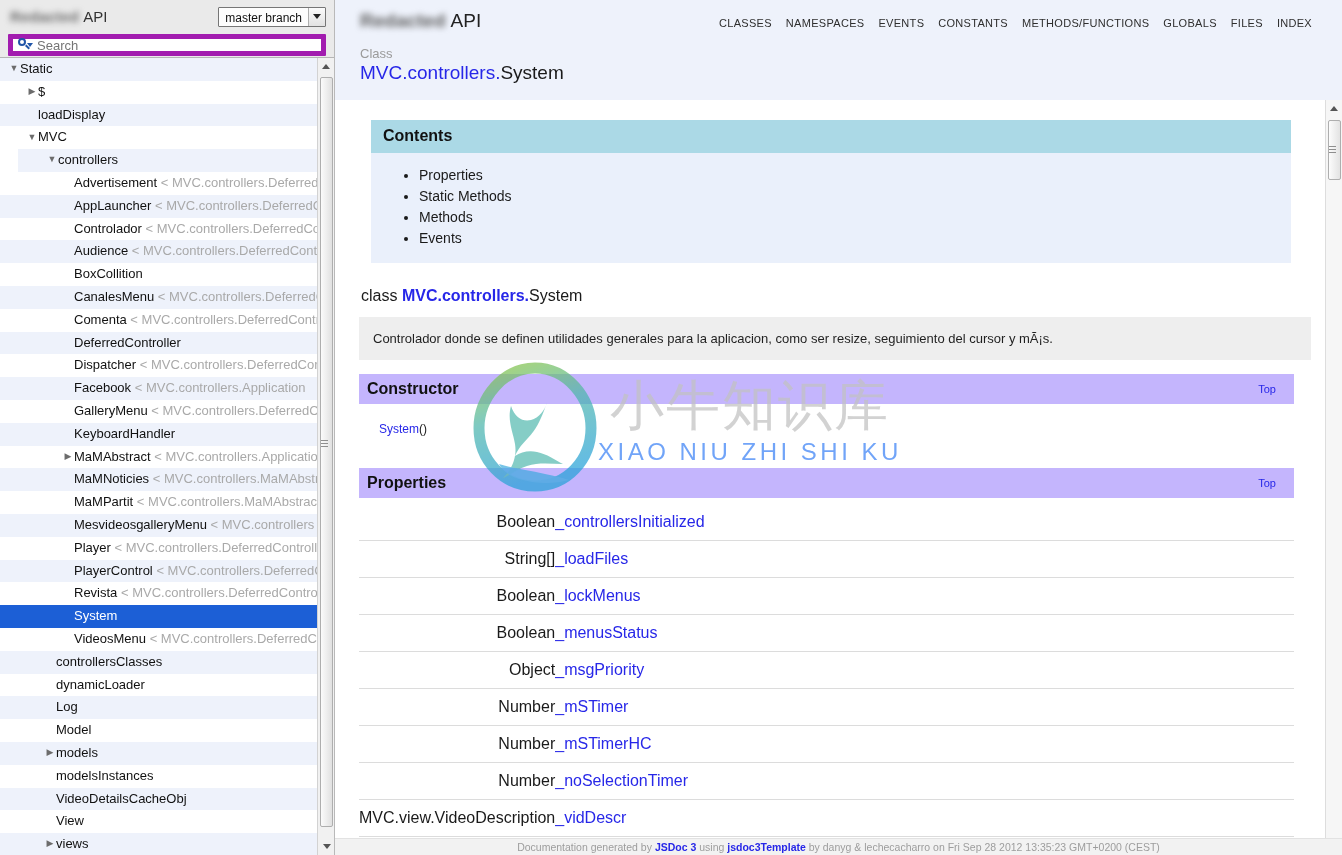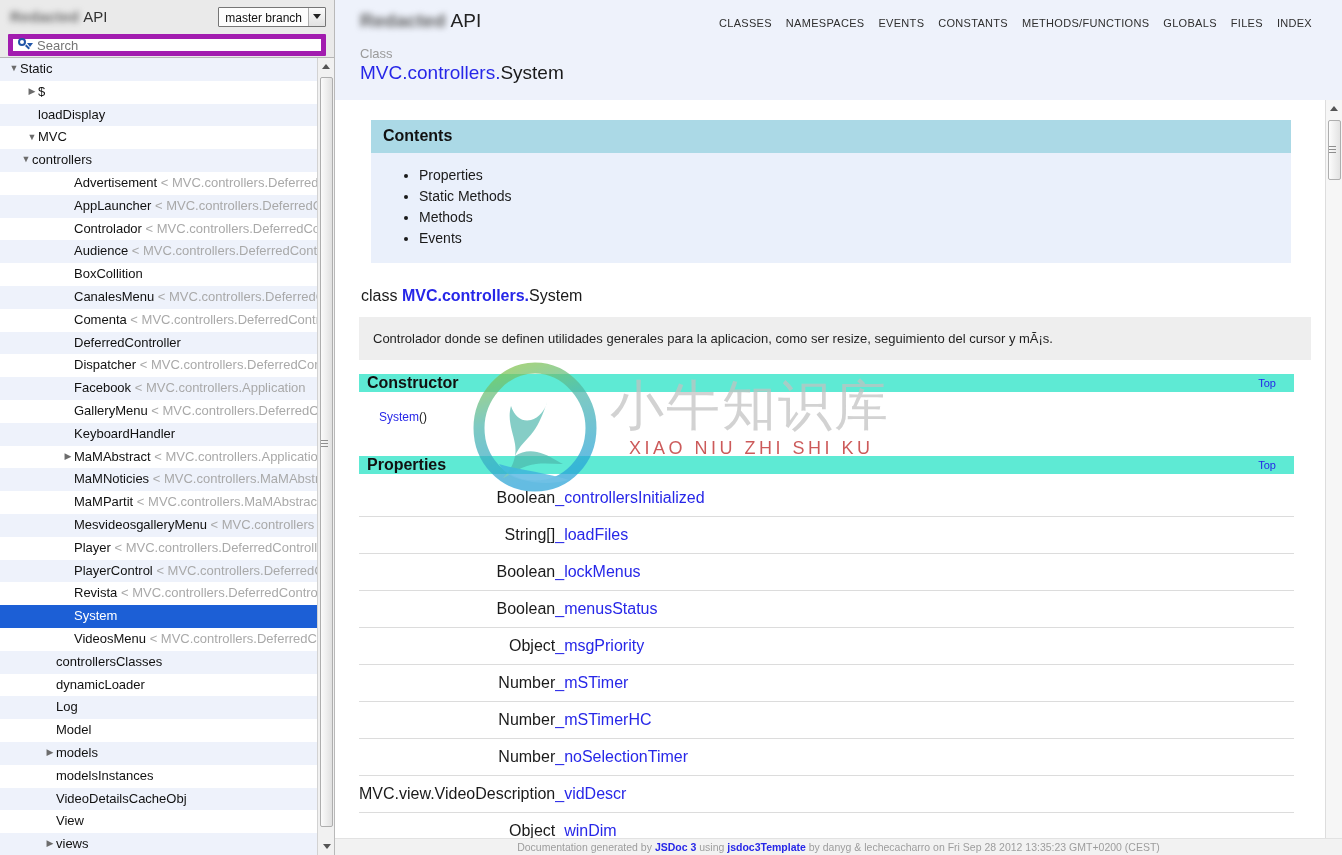--- a/index.html
+++ b/index.html
@@ -323,22 +323,22 @@
   .desc-box {
     margin-top: 12px;
     background: #eeeeee;
     padding: 14px 14px 14px 14px;
     font-size: 13px;
     color: #1f1f1f;
     width: 952px;
   }
   .section-bar {
     margin-top: 14px;
-    background: #5eead4;
-    height: 18px;
+    background: #c4b5fd;
+    height: 30px;
     display: flex;
     align-items: center;
     justify-content: space-between;
     padding: 0 18px 0 8px;
     width: 935px;
   }
   .section-bar h3 {
     margin: 0;
     font-size: 16px;
     font-weight: bold;
@@ -419,23 +419,23 @@
     position: absolute;
     left: 155px; top: 10px;
     font-size: 54px;
     color: #c2c2c2;
     font-family: "DejaVu Sans", sans-serif;
     letter-spacing: 2px;
     white-space: nowrap;
   }
   #watermark .wm-py {
     position: absolute;
-    left: 174px; top: 78px;
-    font-size: 18px;
-    color: #b91c1c;
+    left: 143px; top: 78px;
+    font-size: 24px;
+    color: #3b82f6;
     letter-spacing: 3.5px;
     white-space: nowrap;
   }
 </style>
 </head>
 <body>
 
 <div id="app">
 
   <div id="sidebar">
@@ -462,21 +462,21 @@
         <input class="search-input" type="text" placeholder="Search" style="">
       </div>
     </div>
 
     <div id="tree-scroll">
       <div id="tree">
           <div class="t-row odd" style="padding-left: 8px;"><span class="t-arrow">▼</span><span class="t-name">Static</span></div>
           <div class="t-row even" style="padding-left: 26px;"><span class="t-arrow">▶</span><span class="t-name">$</span></div>
           <div class="t-row odd" style="padding-left: 26px;"><span class="t-arrow blank">▶</span><span class="t-name">loadDisplay</span></div>
           <div class="t-row even" style="padding-left: 26px;"><span class="t-arrow">▼</span><span class="t-name">MVC</span></div>
-          <div class="t-row odd" style="padding-left: 20px;"><span class="t-arrow">▼</span><span class="t-name">controllers</span></div>
+          <div class="t-row odd" style="padding-left: 28px; margin-left: 18px;"><span class="t-arrow">▼</span><span class="t-name">controllers</span></div>
           <div class="t-row even" style="padding-left: 62px;"><span class="t-arrow blank">▶</span><span class="t-name">Advertisement</span><span class="t-ext"> &lt; MVC.controllers.DeferredController</span></div>
           <div class="t-row odd" style="padding-left: 62px;"><span class="t-arrow blank">▶</span><span class="t-name">AppLauncher</span><span class="t-ext"> &lt; MVC.controllers.DeferredController</span></div>
           <div class="t-row even" style="padding-left: 62px;"><span class="t-arrow blank">▶</span><span class="t-name">Controlador</span><span class="t-ext"> &lt; MVC.controllers.DeferredController</span></div>
           <div class="t-row odd" style="padding-left: 62px;"><span class="t-arrow blank">▶</span><span class="t-name">Audience</span><span class="t-ext"> &lt; MVC.controllers.DeferredController</span></div>
           <div class="t-row even" style="padding-left: 62px;"><span class="t-arrow blank">▶</span><span class="t-name">BoxCollition</span></div>
           <div class="t-row odd" style="padding-left: 62px;"><span class="t-arrow blank">▶</span><span class="t-name">CanalesMenu</span><span class="t-ext"> &lt; MVC.controllers.DeferredController</span></div>
           <div class="t-row even" style="padding-left: 62px;"><span class="t-arrow blank">▶</span><span class="t-name">Comenta</span><span class="t-ext"> &lt; MVC.controllers.DeferredController</span></div>
           <div class="t-row odd" style="padding-left: 62px;"><span class="t-arrow blank">▶</span><span class="t-name">DeferredController</span></div>
           <div class="t-row even" style="padding-left: 62px;"><span class="t-arrow blank">▶</span><span class="t-name">Dispatcher</span><span class="t-ext"> &lt; MVC.controllers.DeferredController</span></div>
           <div class="t-row odd" style="padding-left: 62px;"><span class="t-arrow blank">▶</span><span class="t-name">Facebook</span><span class="t-ext"> &lt; MVC.controllers.Application</span></div>

